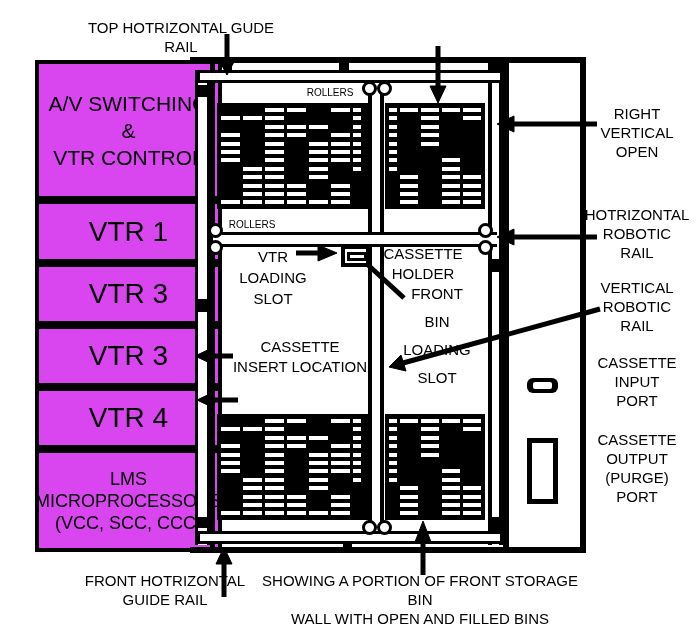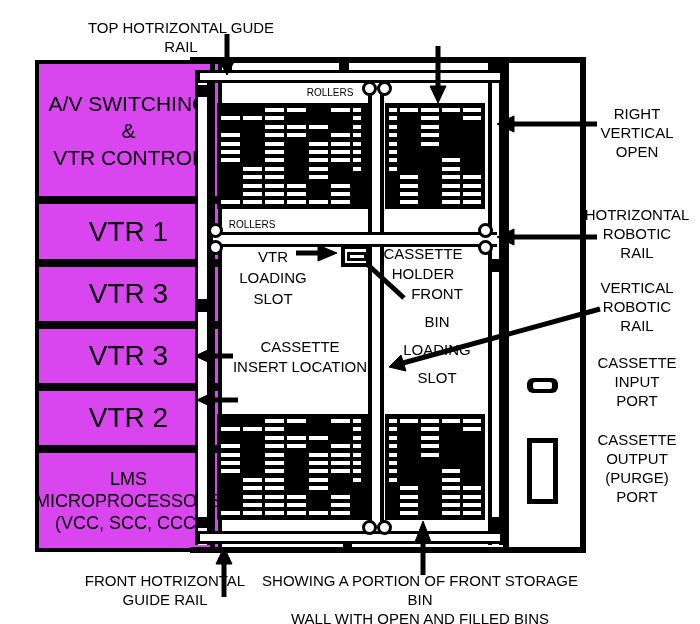--- a/index.html
+++ b/index.html
@@ -45,21 +45,21 @@
 
 <div id="canvas">
 
   <div id="left-col">
     <div class="lbox small" style="height:140px"><span>A/V SWITCHING
 &amp;
 VTR CONTROL</span></div>
     <div class="lbox vtr" style="height:63px"><span>VTR 1</span></div>
     <div class="lbox vtr" style="height:62px"><span>VTR 3</span></div>
     <div class="lbox vtr" style="height:62px"><span>VTR 3</span></div>
-    <div class="lbox vtr" style="height:62px"><span>VTR 2</span></div>
+    <div class="lbox vtr" style="height:62px"><span>VTR 4</span></div>
     <div class="lbox lms" style="height:103px"><span>LMS
 MICROPROCESSORS
 (VCC, SCC, CCC)</span></div>
   </div>
 
   <div class="abs ink" style="left:190px;top:57px;width:396px;height:6px"></div>
   <div class="abs ink" style="left:190px;top:547px;width:396px;height:6px"></div>
   <div class="abs ink" style="left:210px;top:57px;width:5px;height:496px"></div>
   <div class="right-panel" style="left:503px;top:57px;width:83px;height:496px"></div>
 

